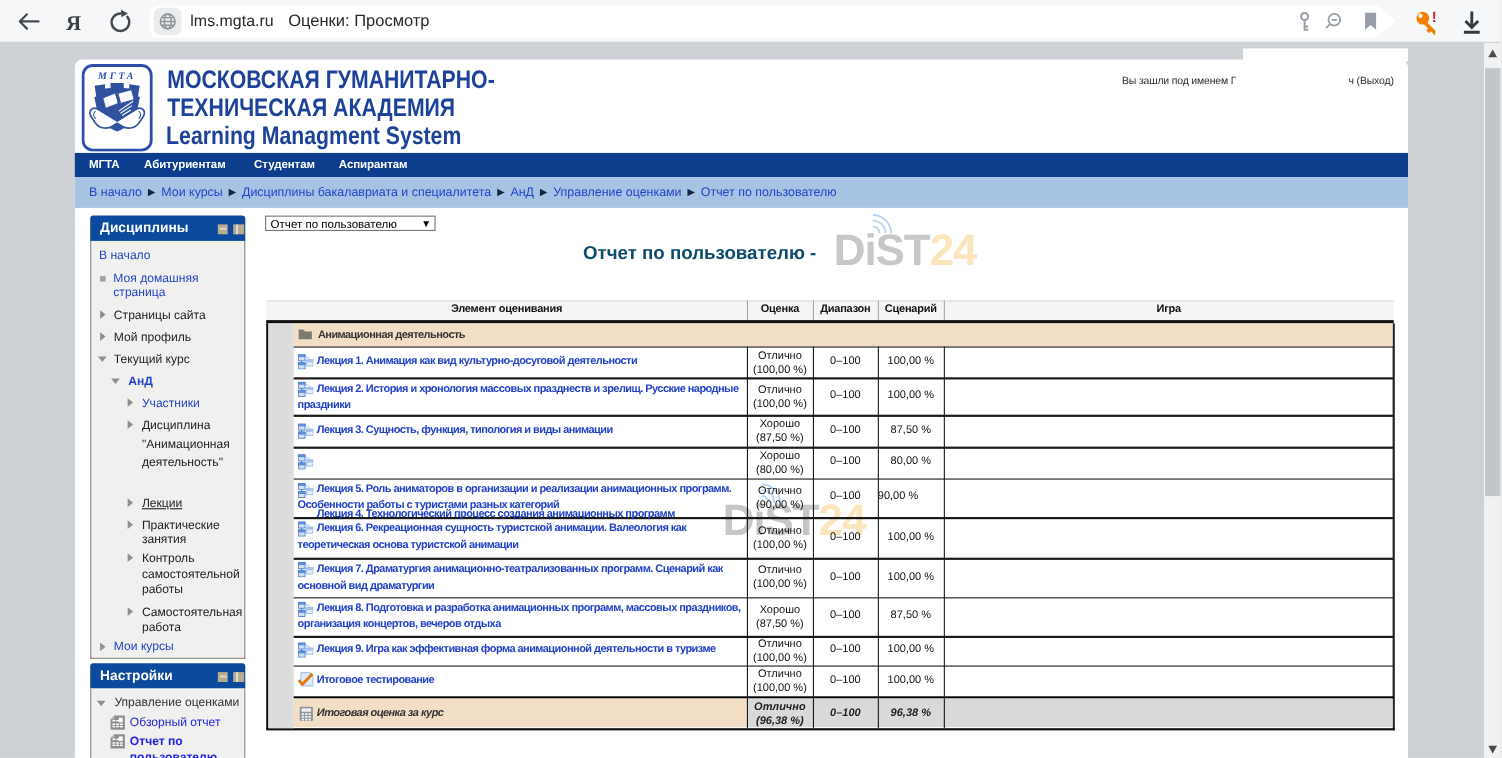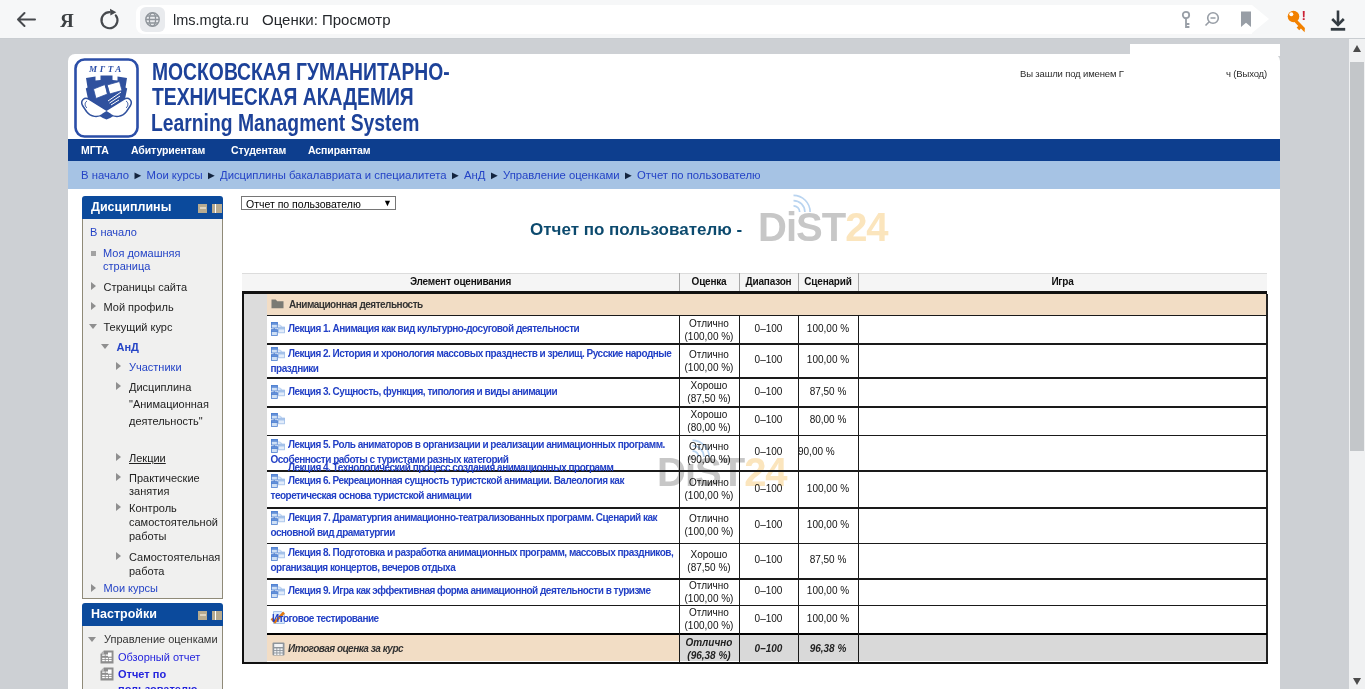--- a/index.html
+++ b/index.html
@@ -366,21 +366,21 @@
   </svg>
 <div class="abs" style="left:288px;top:585.25px;font-size:10px;font-weight:bold;color:#2341c6;letter-spacing:-0.5px;white-space:nowrap;">Лекция 9. Игра как эффективная форма анимационной деятельности в туризме</div>
 <div class="abs" style="left:679px;top:578.75px;width:60px;font-size:10px;color:#111;text-align:center;line-height:13px;">Отлично<br>(100,00 %)</div>
 <div class="abs" style="left:739px;top:585.25px;width:59px;font-size:10px;color:#111;text-align:center;">0–100</div>
 <div class="abs" style="left:798px;top:585.25px;width:60px;font-size:10px;color:#111;text-align:center;">100,00 %</div>
 <svg class="abs" style="left:269.5px;top:609.5px;" width="16" height="15" viewBox="0 0 16 15">
 <path d="M3.5 1.5 h8 l3 3 v9 h-11 z" fill="#dbe9fb" stroke="#a9c5e8" stroke-width="1"></path>
 <path d="M11.5 1.5 v3 h3 z" fill="#b4cdec"></path>
 <path d="M1.5 8.5 l3.5 3.5 L14 2.5" stroke="#e2770f" stroke-width="2.6" fill="none"></path>
 </svg>
-<div class="abs" style="left:272px;top:612.75px;font-size:10px;font-weight:bold;color:#2341c6;letter-spacing:-0.5px;white-space:nowrap;">Итоговое тестирование</div>
+<div class="abs" style="left:288px;top:612.75px;font-size:10px;font-weight:bold;color:#2341c6;letter-spacing:-0.5px;white-space:nowrap;">Итоговое тестирование</div>
 <div class="abs" style="left:679px;top:606.25px;width:60px;font-size:10px;color:#111;text-align:center;line-height:13px;">Отлично<br>(100,00 %)</div>
 <div class="abs" style="left:739px;top:612.75px;width:59px;font-size:10px;color:#111;text-align:center;">0–100</div>
 <div class="abs" style="left:798px;top:612.75px;width:60px;font-size:10px;color:#111;text-align:center;">100,00 %</div>
 <div class="abs" style="left:267px;top:635.2px;width:412px;height:26.3px;background:#f2ddc5;"></div>
 <div class="abs" style="left:679px;top:635.2px;width:587px;height:26.3px;background:#d9d9d9;"></div>
 <svg class="abs" style="left:271.5px;top:641.5px;" width="13" height="14" viewBox="0 0 13 14">
 <rect x="0.5" y="0.5" width="12" height="13" rx="1" fill="#8e959c"></rect>
 <rect x="2.2" y="2" width="8.6" height="3" fill="#f2f3f4"></rect>
 <g fill="#f2f3f4">
 <rect x="2.2" y="6.4" width="2.2" height="1.6"></rect>

